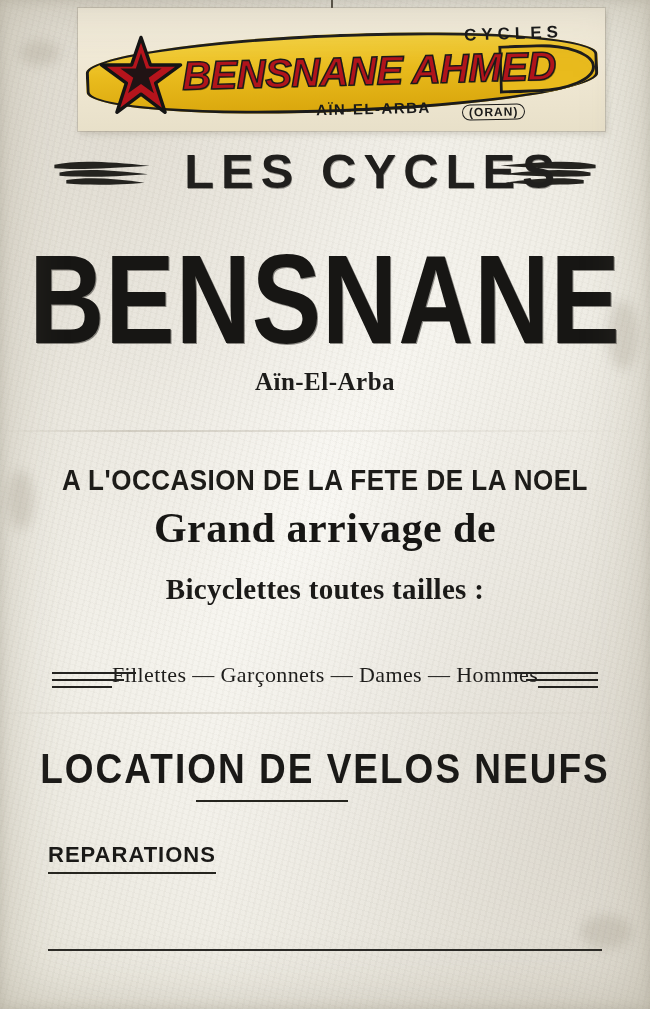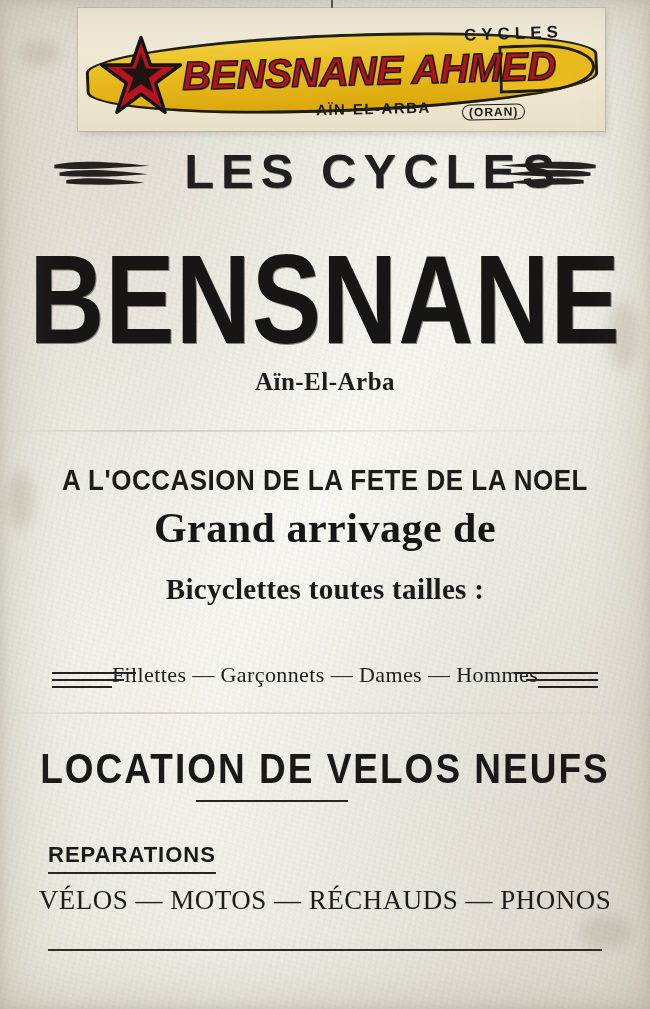--- a/index.html
+++ b/index.html
@@ -410,18 +410,17 @@
       <div></div>
       <div></div>
       <div></div>
     </div>
 
   <div class="row location">LOCATION  DE  VELOS  NEUFS</div>
   <div class="underline-loc"></div>
 
   <div class="row reparations">REPARATIONS</div>
   <div class="underline-rep"></div>
-  <div class="row services">VÉLOS — MOTOS — RÉCHAUDS — PHONOS</div>
 
   <div class="hr-bottom"></div>
 
   <div class="edge-shade"></div>
 </div>
 
 </body></html>

